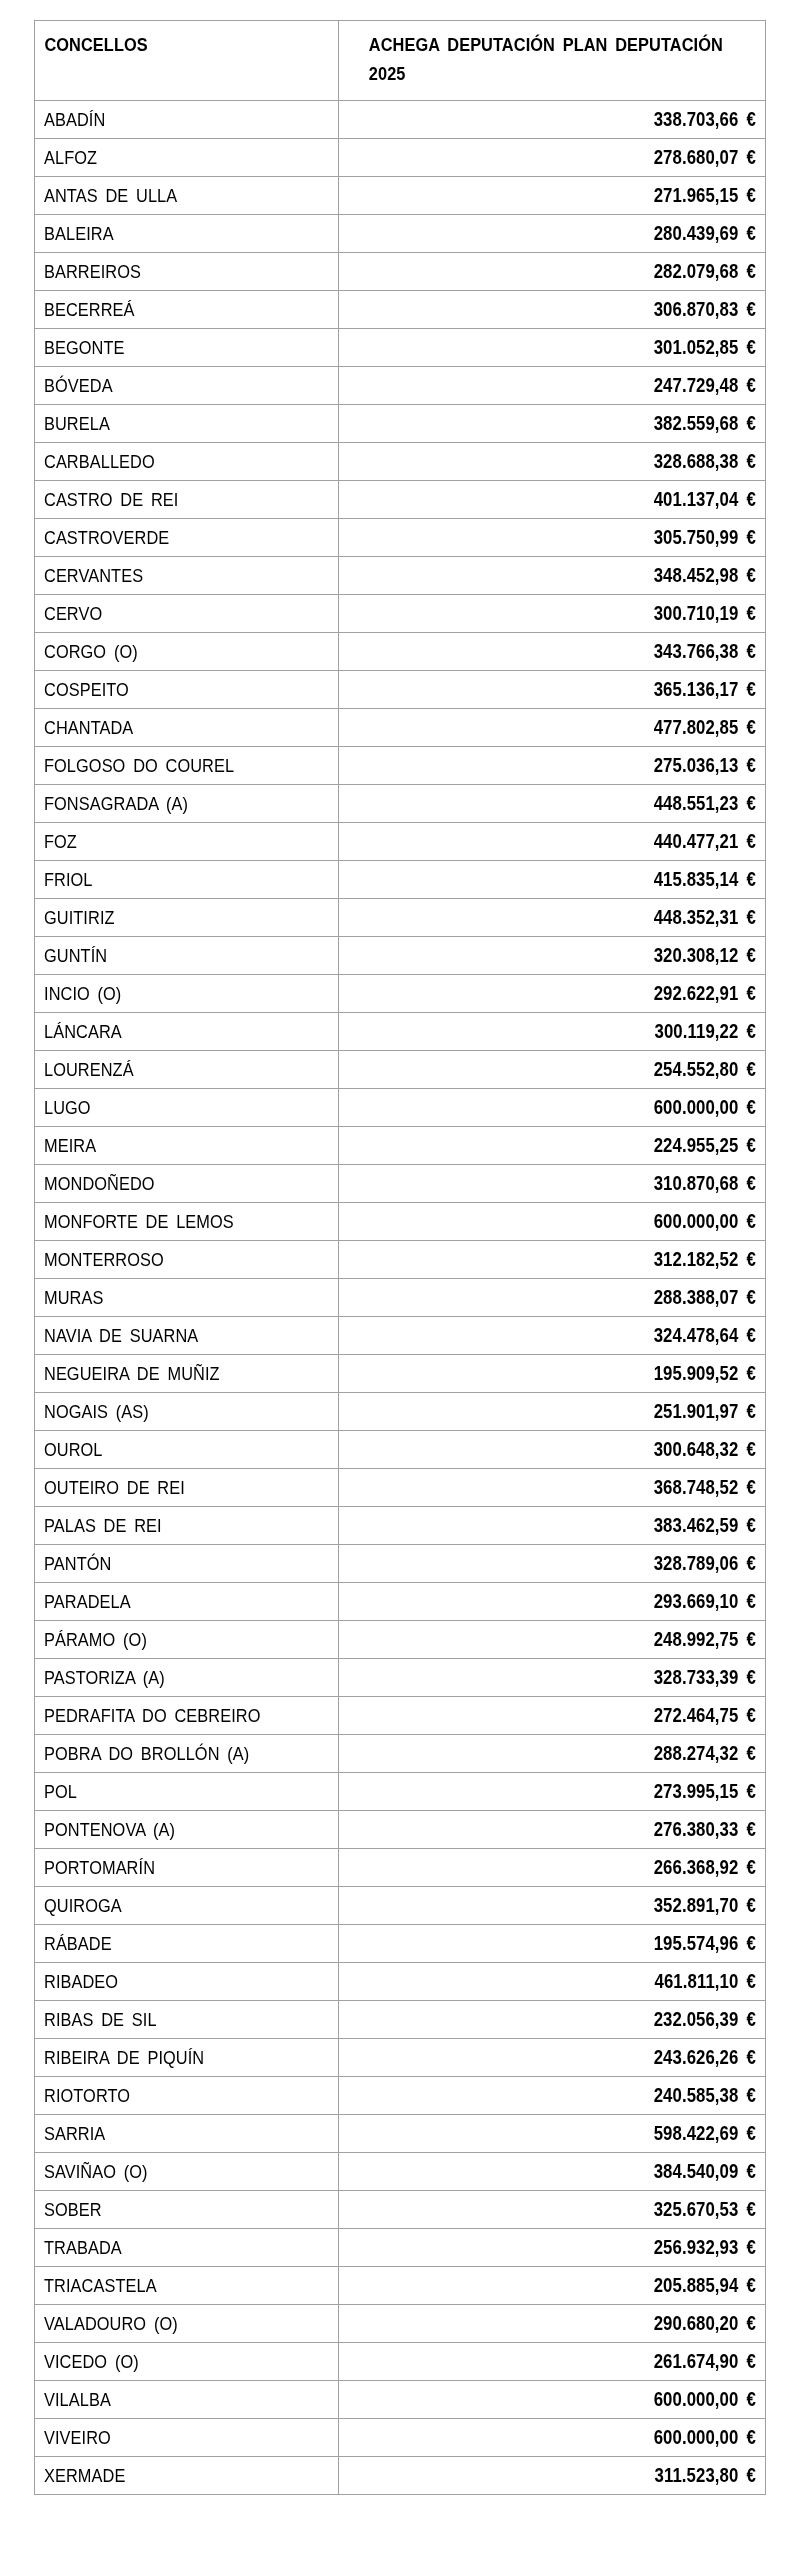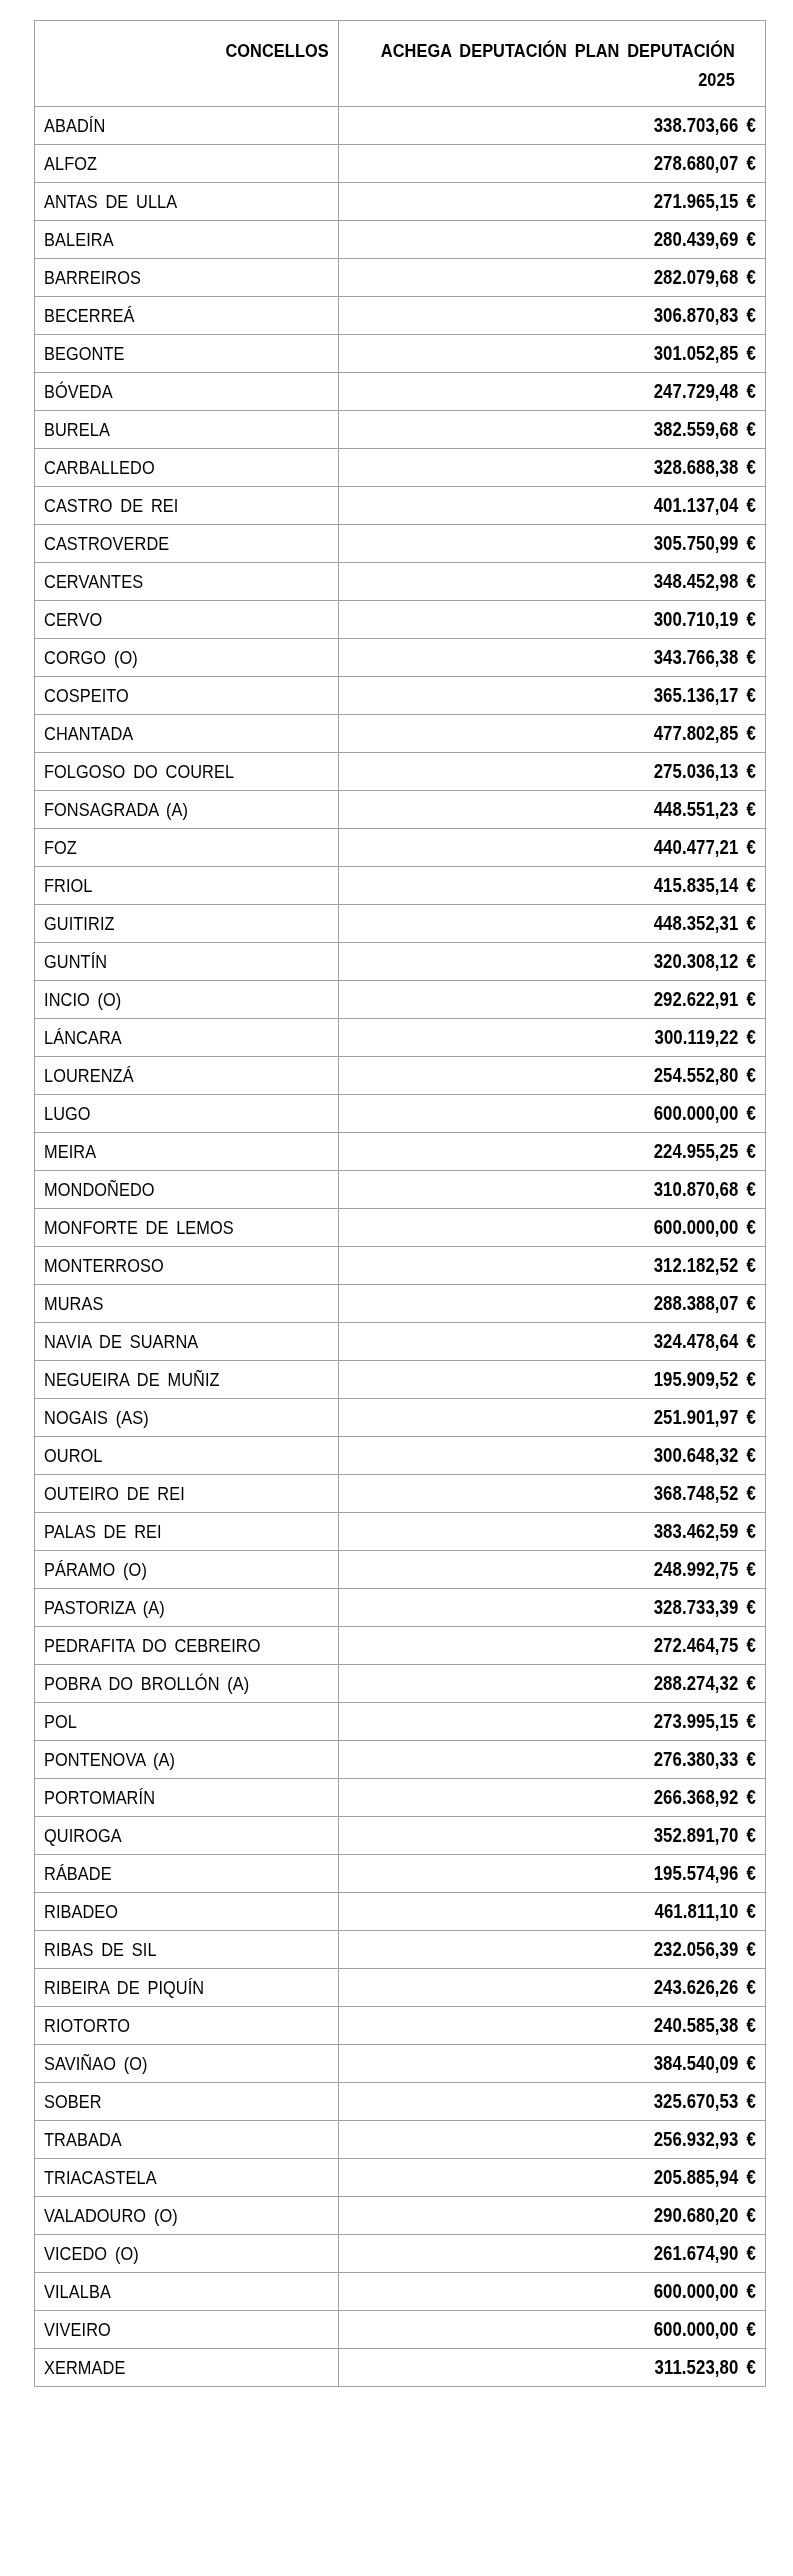--- a/index.html
+++ b/index.html
@@ -27,22 +27,22 @@
     border: 1.4px solid #878787;
   }
   th, td {
     border: 1.1px solid #a0a0a0;
     overflow: hidden;
     background: #fff;
   }
   thead th {
     height: 69px;
     vertical-align: top;
-    padding-top: 15px;
-    text-align: right;
+    padding-top: 9px;
+    text-align: left;
     font-size: 19px;
     font-weight: 700;
     line-height: 29px;
     margin-top: 9px;
   }
   tbody td { height: 35px; vertical-align: middle; }
   td.name {
     text-align: left;
     padding-left: 9.4px;
     font-size: 19px;
@@ -237,20 +237,28 @@
         </tr>
         <tr>
           <td class="name"><span class="cx">OUTEIRO DE REI</span></td>
           <td class="value"><span class="cx"><span>368.748,52</span><span class="euro">€</span></span></td>
         </tr>
         <tr>
           <td class="name"><span class="cx">PALAS DE REI</span></td>
           <td class="value"><span class="cx"><span>383.462,59</span><span class="euro">€</span></span></td>
         </tr>
         <tr>
+          <td class="name"><span class="cx">PANTÓN</span></td>
+          <td class="value"><span class="cx"><span>328.789,06</span><span class="euro">€</span></span></td>
+        </tr>
+        <tr>
+          <td class="name"><span class="cx">PARADELA</span></td>
+          <td class="value"><span class="cx"><span>293.669,10</span><span class="euro">€</span></span></td>
+        </tr>
+        <tr>
           <td class="name"><span class="cx">PÁRAMO (O)</span></td>
           <td class="value"><span class="cx"><span>248.992,75</span><span class="euro">€</span></span></td>
         </tr>
         <tr>
           <td class="name"><span class="cx">PASTORIZA (A)</span></td>
           <td class="value"><span class="cx"><span>328.733,39</span><span class="euro">€</span></span></td>
         </tr>
         <tr>
           <td class="name"><span class="cx">PEDRAFITA DO CEBREIRO</span></td>
           <td class="value"><span class="cx"><span>272.464,75</span><span class="euro">€</span></span></td>
@@ -287,20 +295,24 @@
           <td class="name"><span class="cx">RIBAS DE SIL</span></td>
           <td class="value"><span class="cx"><span>232.056,39</span><span class="euro">€</span></span></td>
         </tr>
         <tr>
           <td class="name"><span class="cx">RIBEIRA DE PIQUÍN</span></td>
           <td class="value"><span class="cx"><span>243.626,26</span><span class="euro">€</span></span></td>
         </tr>
         <tr>
           <td class="name"><span class="cx">RIOTORTO</span></td>
           <td class="value"><span class="cx"><span>240.585,38</span><span class="euro">€</span></span></td>
+        </tr>
+        <tr>
+          <td class="name"><span class="cx">SARRIA</span></td>
+          <td class="value"><span class="cx"><span>598.422,69</span><span class="euro">€</span></span></td>
         </tr>
         <tr>
           <td class="name"><span class="cx">SAVIÑAO (O)</span></td>
           <td class="value"><span class="cx"><span>384.540,09</span><span class="euro">€</span></span></td>
         </tr>
         <tr>
           <td class="name"><span class="cx">SOBER</span></td>
           <td class="value"><span class="cx"><span>325.670,53</span><span class="euro">€</span></span></td>
         </tr>
         <tr>

